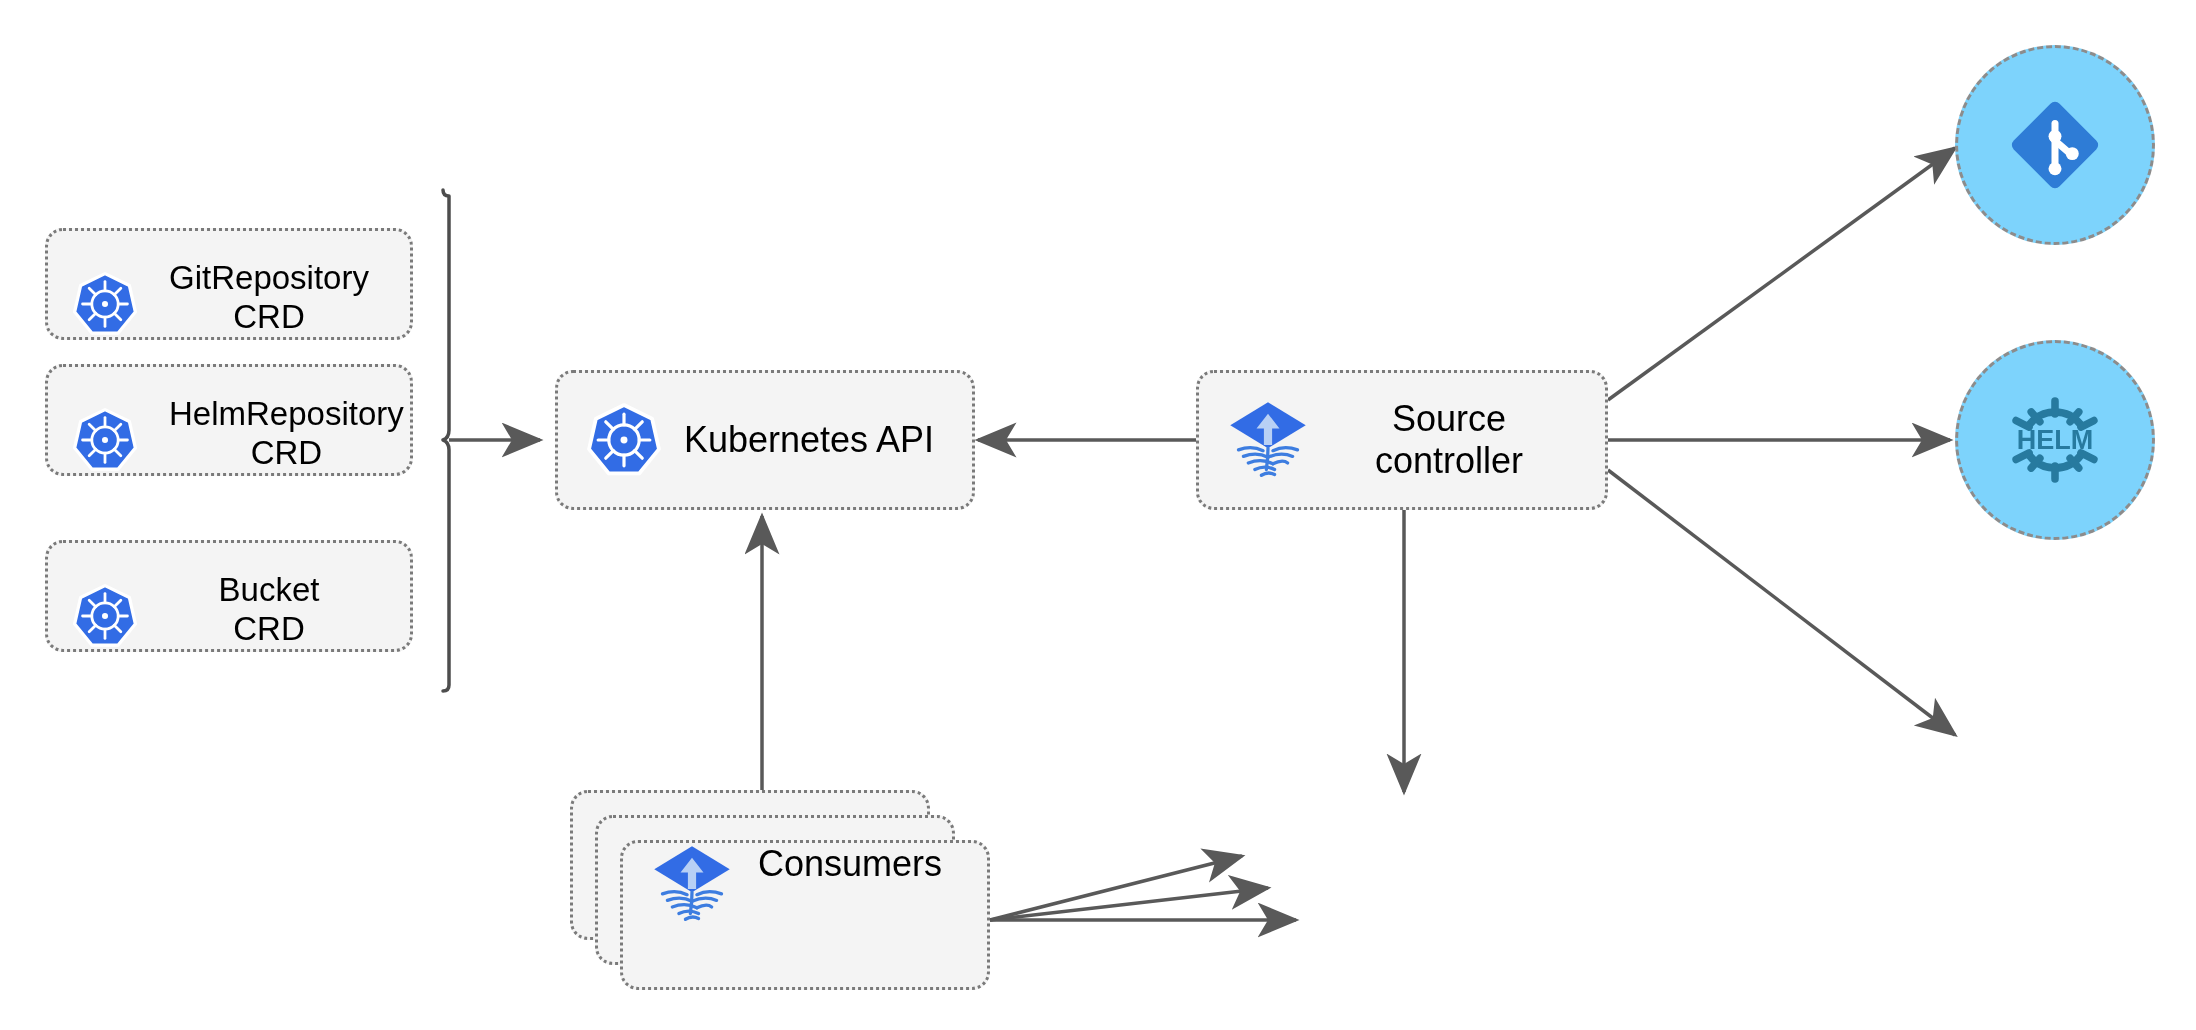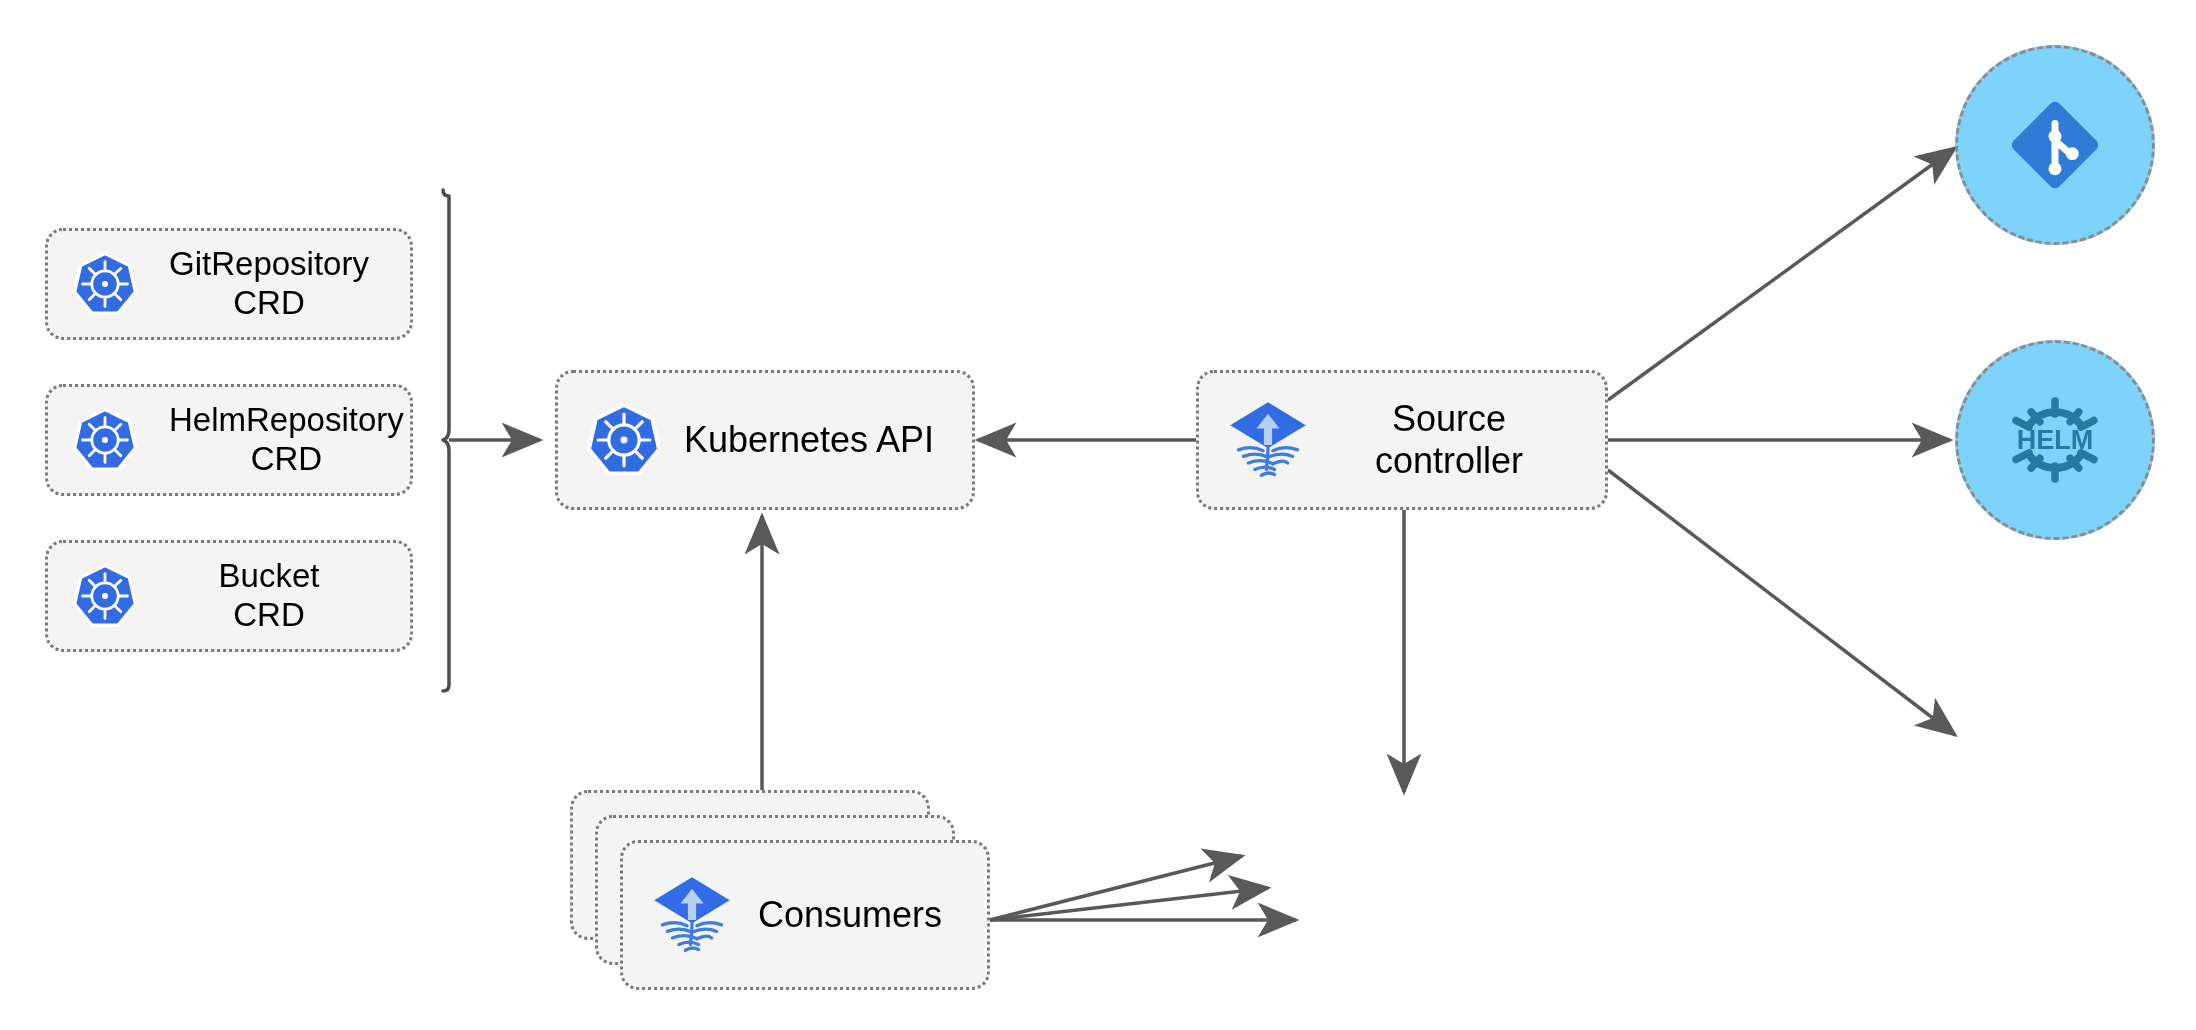--- a/index.html
+++ b/index.html
@@ -39,20 +39,21 @@
   .node .label {
     color: #000000;
     text-align: center;
     line-height: 1.18;
     white-space: pre-line;
   }
   .crd-node {
     width: 368px;
     height: 112px;
     padding-left: 24px;
+    align-items: flex-end;
   }
   .crd-node .label {
     font-size: 33px;
     flex: 1;
     text-align: center;
     padding-right: 10px;
   }
   .k8s-ico {
     width: 66px;
     height: 66px;
@@ -96,21 +97,20 @@
   .stack .card {
     position: absolute;
     box-sizing: border-box;
     background: #f4f4f4;
     border: 3px dotted #7a7a7a;
     border-radius: 18px;
   }
   .stack .card.front {
     display: flex;
     flex-direction: row;
-    align-items: center;
     padding-left: 28px;
   }
   .stack .card.front .label {
     flex: 1;
     font-size: 36px;
     text-align: center;
     padding-right: 20px;
     color: #000;
   }
   .layers-ico {
@@ -171,21 +171,21 @@
         <line x1="36" y1="36" x2="26" y2="26"></line>
         <line x1="64" y1="36" x2="74" y2="26"></line>
         <line x1="36" y1="64" x2="26" y2="74"></line>
         <line x1="64" y1="64" x2="74" y2="74"></line>
       </g>
     </svg>
     <div class="label">GitRepository
 CRD</div>
   </div>
 
-  <div class="node crd-node" style="left:45px; top:384px;gap:31px;">
+  <div class="node crd-node" style="left:45px; top:364px;gap:31px;">
     <svg class="k8s-ico" viewBox="0 0 100 100">
       <polygon points="50,4 87,22 96,62 70,94 30,94 4,62 13,22" fill="#326ce5" stroke="#ffffff" stroke-width="5" stroke-linejoin="round"></polygon>
       <g stroke="#ffffff" stroke-width="4.2" fill="none" stroke-linecap="round">
         <circle cx="50" cy="50" r="20"></circle>
         <circle cx="50" cy="50" r="4.6" fill="#ffffff" stroke="none"></circle>
         <line x1="50" y1="30" x2="50" y2="16"></line>
         <line x1="50" y1="70" x2="50" y2="84"></line>
         <line x1="30" y1="50" x2="16" y2="50"></line>
         <line x1="70" y1="50" x2="84" y2="50"></line>
         <line x1="36" y1="36" x2="26" y2="26"></line>

